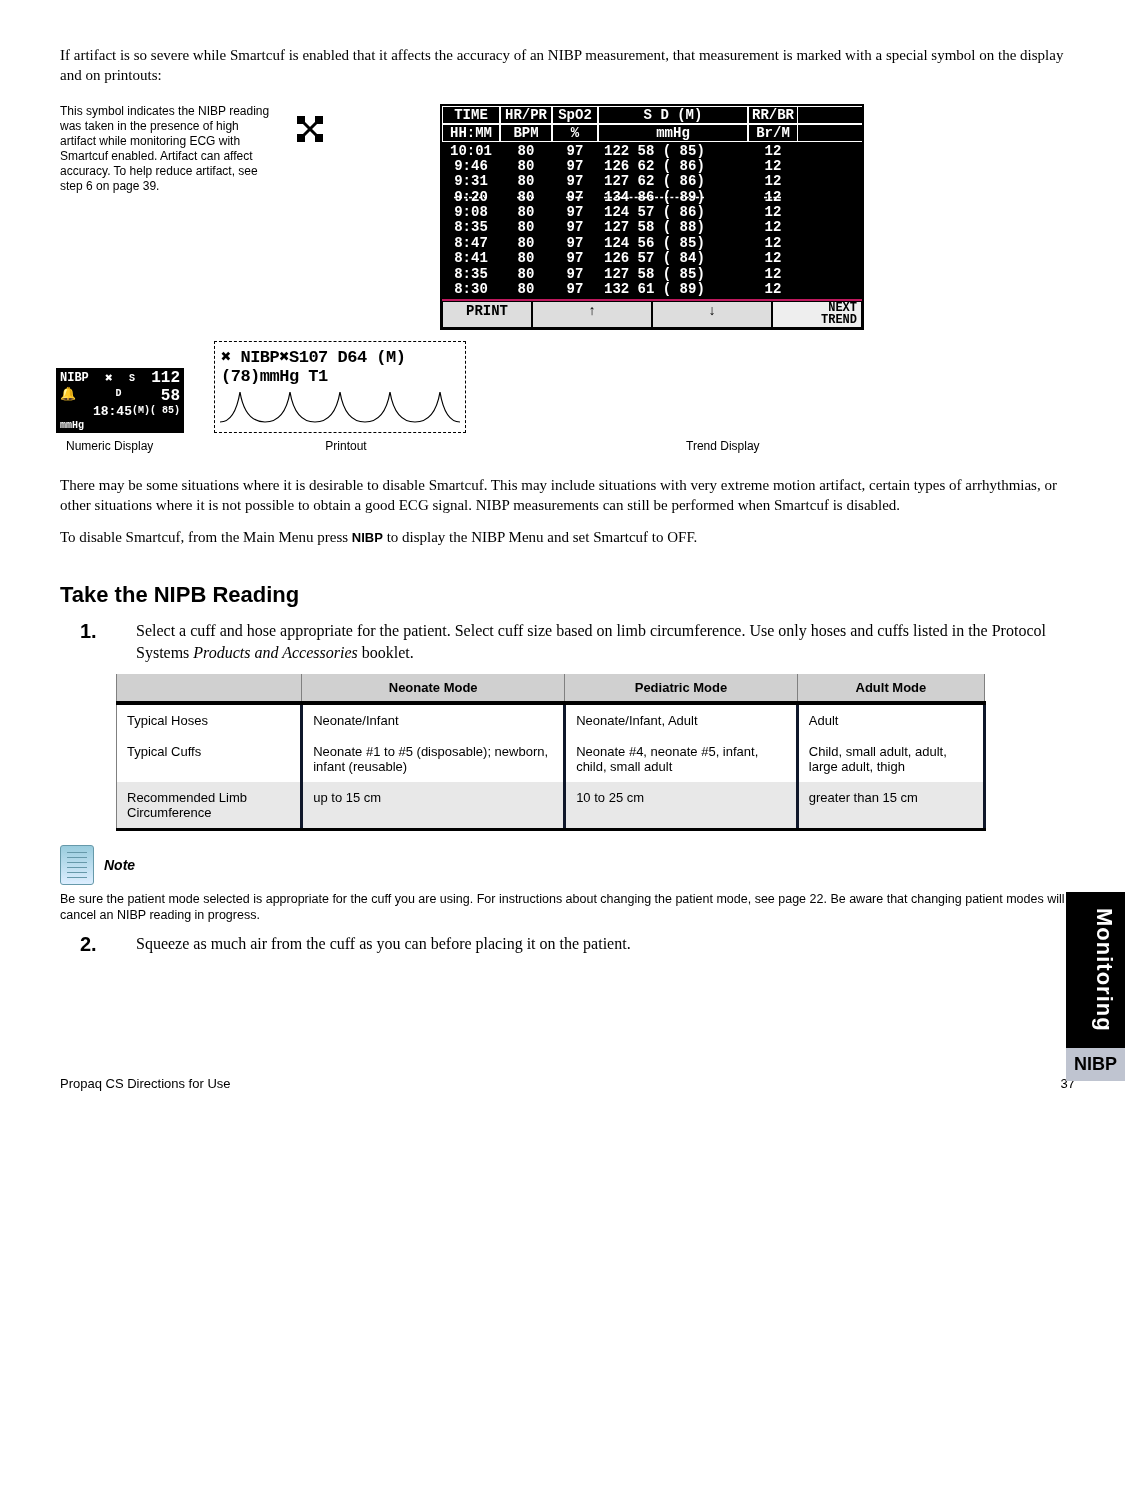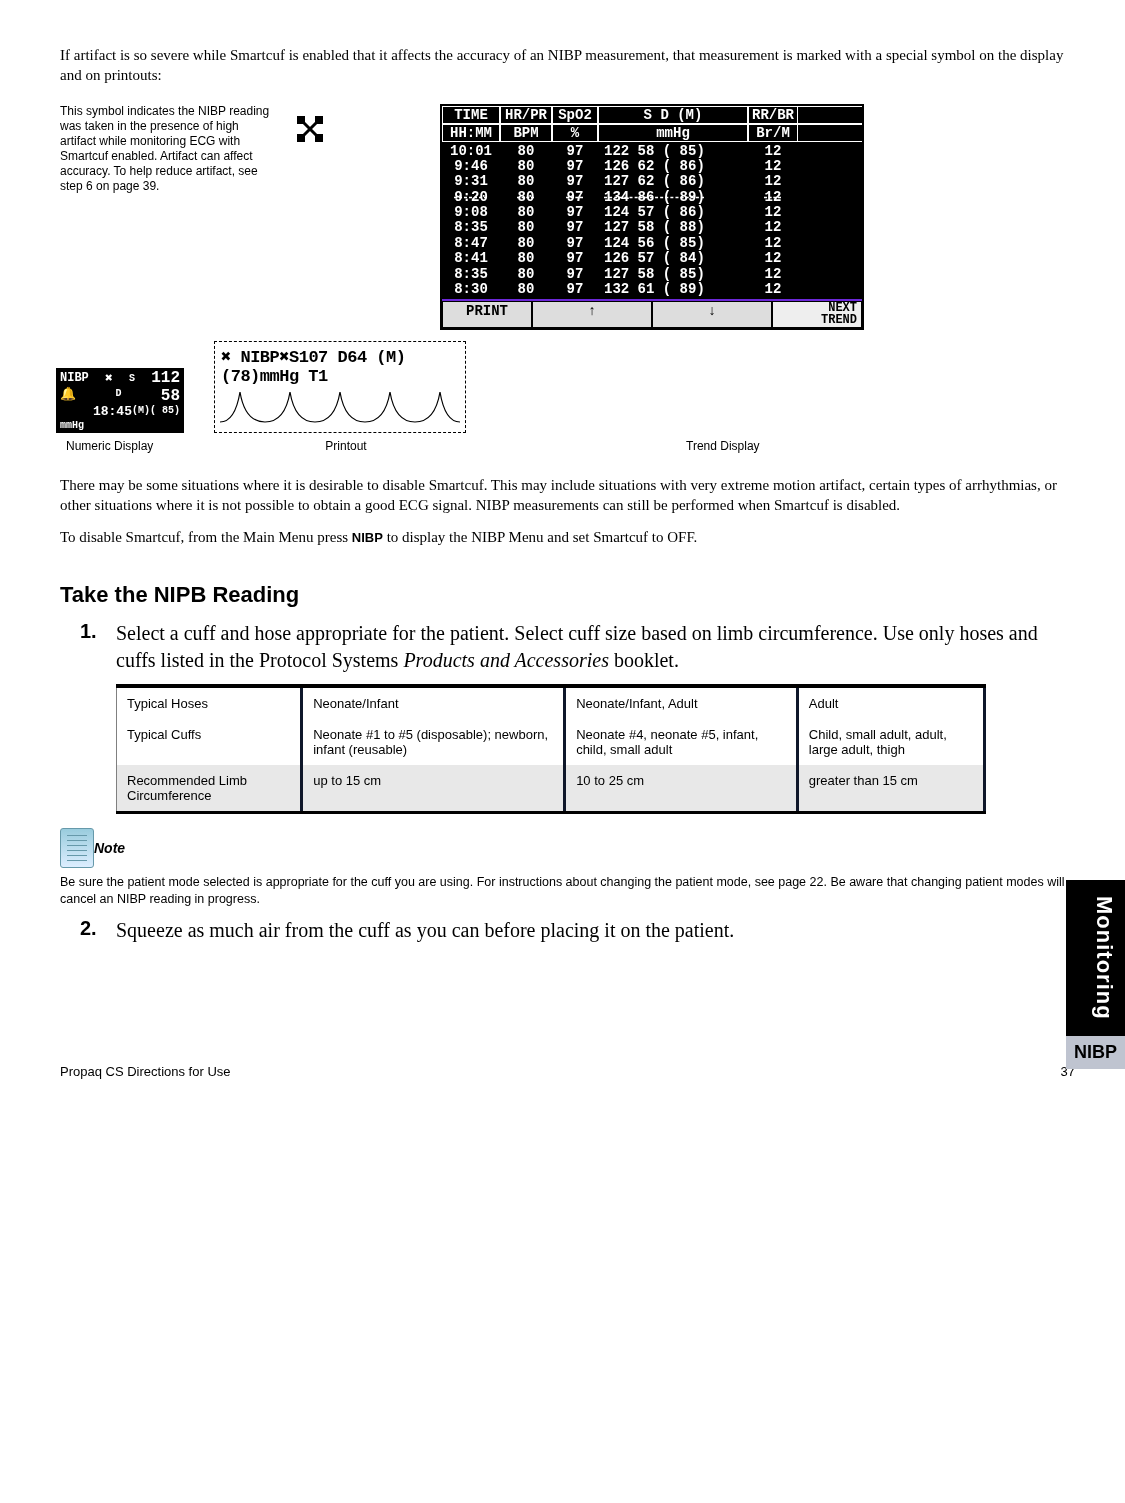--- a/index.html
+++ b/index.html
@@ -72,21 +72,21 @@
     line-height: 1.1;
   }
   .trend-row > div { padding: 0 2px; }
   .trend-row .sdm { text-align: left; padding-left: 6px; white-space: pre; }
   .trend-footer {
     display: grid;
     grid-template-columns: 90px 120px 120px 90px;
     text-align: center;
     background: #e5e5e5;
     color: #000;
-    border-top: 2px solid #6d28d9;
+    border-top: 2px solid #be185d;
   }
   .trend-footer > div {
     border: 1px solid #000;
     padding: 1px 2px;
     font-family: 'Courier New', monospace;
     font-weight: bold;
     background: #ddd;
   }
   .trend-footer .next { background: #eee; line-height: 0.95; font-size: 12px; text-align: right; padding-right: 4px;}
   .strike-row { text-decoration: line-through dashed; }
@@ -146,23 +146,24 @@
     margin: 8px 0 10px 20px;
   }
   .step-num {
     font-family: Arial, Helvetica, sans-serif;
     font-weight: bold;
     font-size: 20px;
     width: 36px;
     flex: 0 0 36px;
   }
   .step-body {
-    font-size: 20px;
+    font-size: 16px;
     line-height: 1.35;
     flex: 1;
+    margin-left: 20px;
   }
   table.spec {
     border-collapse: collapse;
     width: 870px;
     margin: 10px 0 14px 56px;
     font-family: Arial, Helvetica, sans-serif;
     font-size: 13px;
   }
   table.spec th {
     background: #d0d0d0;
@@ -179,20 +180,21 @@
     border-right: 3px solid #0f172a;
     vertical-align: top;
   }
   table.spec tr.thickline td, table.spec tr.thickline th { border-top: 4px solid #000; }
   table.spec tr.altrow td { background: #e8e8e8; }
   table.spec tr.lastline td { border-bottom: 3px solid #000; }
   .note-block {
     margin: 14px 0 6px 0;
     display: flex;
     align-items: flex-start;
+    gap: 10px;
   }
   .note-icon {
     width: 32px; height: 38px;
     background: linear-gradient(#9cd, #def);
     border: 1px solid #69a;
     border-radius: 3px;
     position: relative;
   }
   .note-icon::after {
     content: "";
@@ -412,20 +414,26 @@
 
 <div class="step">
   <div class="step-num">1.</div>
   <div class="step-body">
     <span>Select a cuff and hose appropriate for the patient. Select cuff size based on limb circumference. Use only hoses and cuffs listed in the Protocol Systems </span><span class="italic">Products and Accessories</span><span> booklet.</span>
   </div>
 </div>
 
 <table class="spec">
   <tbody>
+      <tr>
+    <th class="corner"></th>
+    <th>Neonate Mode</th>
+    <th>Pediatric Mode</th>
+    <th>Adult Mode</th>
+  </tr>
   <tr class="thickline">
     <td>Typical Hoses</td>
     <td>Neonate/Infant</td>
     <td>Neonate/Infant, Adult</td>
     <td>Adult</td>
   </tr>
   <tr>
     <td>Typical Cuffs</td>
     <td>Neonate #1 to #5 (disposable); newborn, infant (reusable)</td>
     <td>Neonate #4, neonate #5, infant, child, small adult</td>

